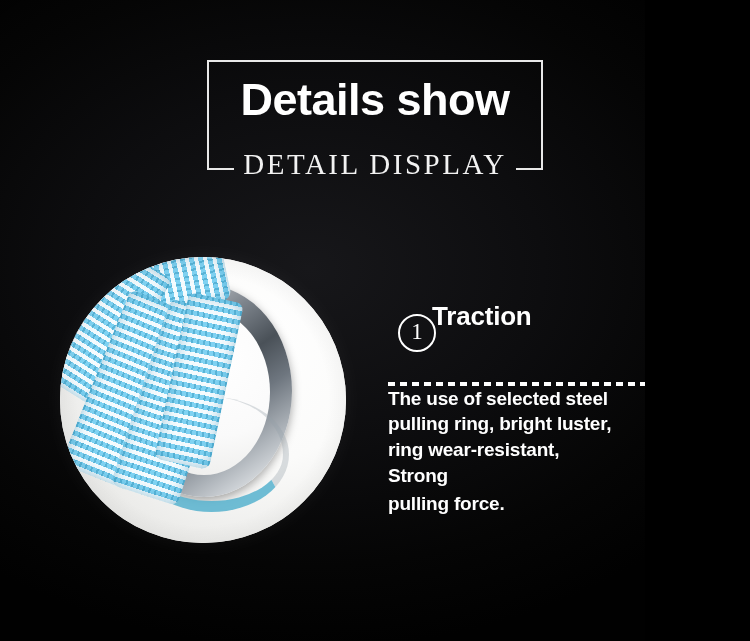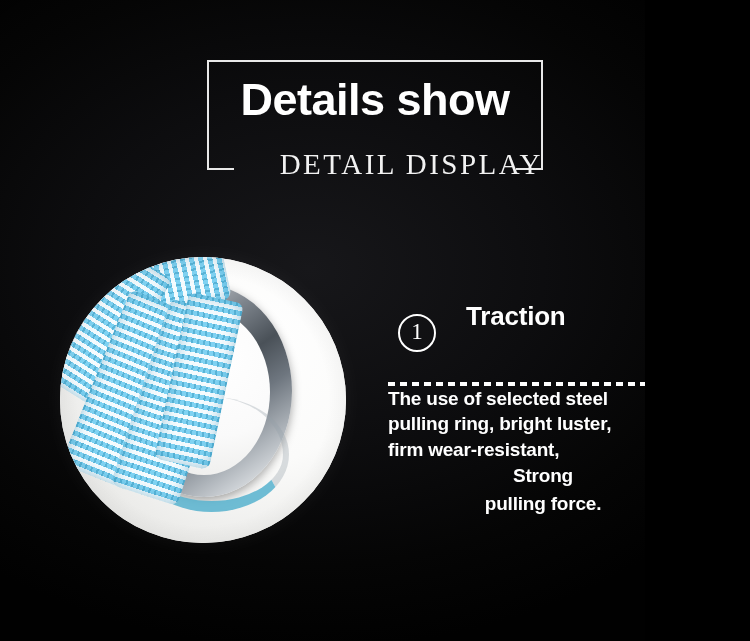--- a/index.html
+++ b/index.html
@@ -80,21 +80,21 @@
     font-weight: 700;
     letter-spacing: -0.5px;
     line-height: 1.05;
     white-space: nowrap;
   }
   #title-sub {
     position: absolute;
     left: 207px;
     top: 150px;
     width: 336px;
-    text-align: right;
+    text-align: center;
     color: #f2f2f2;
     font-family: "Liberation Serif", "DejaVu Serif", serif;
     font-size: 29px;
     font-weight: 400;
     letter-spacing: 2.5px;
     line-height: 1;
     white-space: nowrap;
   }
 
   
@@ -234,21 +234,21 @@
     height: 34px;
     border: 2px solid #ffffff;
     border-radius: 50%;
     color: #ffffff;
     font-family: "Liberation Serif", "DejaVu Serif", serif;
     font-size: 23px;
     line-height: 32px;
     text-align: center;
   }
   #callout-title {
-    margin-left: 78px;
+    margin-left: 44px;
     color: #ffffff;
     font-size: 26px;
     font-weight: 700;
     line-height: 1.28;
     letter-spacing: -0.2px;
   }
   #divider {
     margin-top: 6px;
     width: 299px;
     height: 4px;
@@ -262,21 +262,20 @@
     font-size: 19px;
     font-weight: 700;
     line-height: 1.33;
     letter-spacing: -0.2px;
   }
   #body-copy .line {
     white-space: nowrap;
   }
   #body-copy .line.loose {
     line-height: 1.48;
-    text-align: center;
   }
 </style>
 </head>
 <body>
 
 <div id="page">
 
   <div id="bg-glow"></div>
   <div id="bg-vignette"></div>
 
@@ -314,20 +313,20 @@
       <div id="callout-title">
         <div>Traction</div>
       </div>
     </div>
 
     <div id="divider"></div>
 
     <div id="body-copy">
       <div class="line">The use of selected steel</div>
       <div class="line">pulling ring, bright luster,</div>
-      <div class="line">firm wear-resistant,</div>
+      <div class="line">ring wear-resistant,</div>
       <div class="line loose">Strong</div>
       <div class="line loose">pulling force.</div>
     </div>
 
   </div>
 
 </div>
 
 </body></html>

